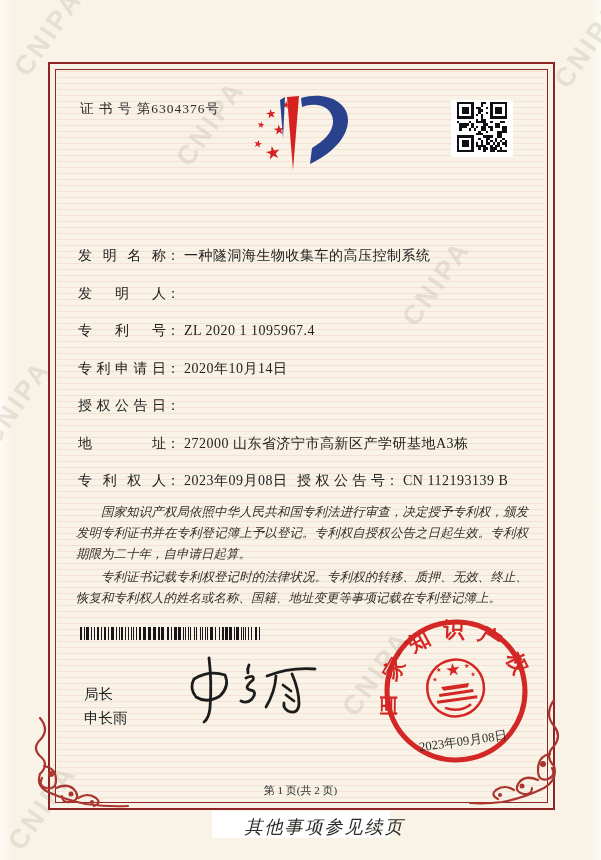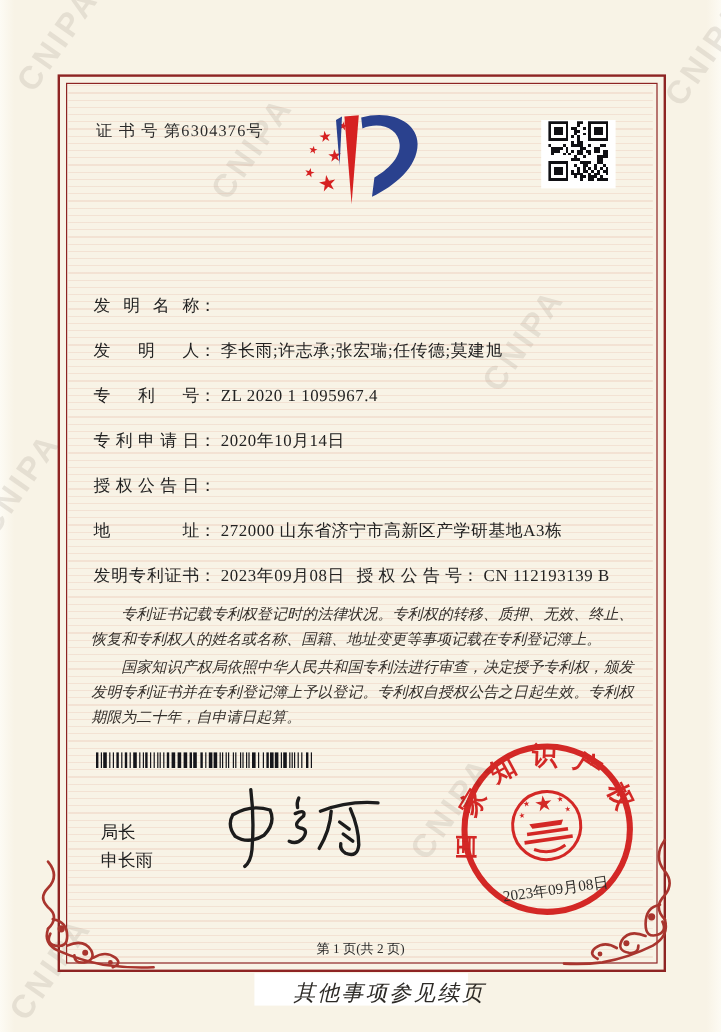--- a/index.html
+++ b/index.html
@@ -217,25 +217,25 @@
           <rect x="1" y="15" width="5" height="5" fill="#fff"></rect>
           <rect x="2" y="16" width="3" height="3" fill="#101014"></rect>
         </svg></span>
   </div>
 
 
   <div class="fields">
     <div class="frow">
       <span class="flabel">发明名称</span>
         <span class="fcolon">：</span>
+      <span class="fvalue">一种隧洞海生物收集车的高压控制系统</span>
     </div>
     <div class="frow">
       <span class="flabel">发明人</span>
         <span class="fcolon">：</span>
-      <span class="fvalue">李长雨;许志承;张宏瑞;任传德;莫建旭</span>
     </div>
     <div class="frow">
       <span class="flabel">专利号</span>
         <span class="fcolon">：</span>
       <span class="fvalue">ZL 2020 1 1095967.4</span>
     </div>
     <div class="frow">
       <span class="flabel">专利申请日</span>
         <span class="fcolon">：</span>
       <span class="fvalue">2020年10月14日</span>
@@ -244,35 +244,35 @@
       <span class="flabel">授权公告日</span>
         <span class="fcolon">：</span>
     </div>
     <div class="frow">
       <span class="flabel">地址</span>
         <span class="fcolon">：</span>
       <span class="fvalue">272000 山东省济宁市高新区产学研基地A3栋</span>
     </div>
     <div class="frow">
       <span class="fpair first">
-        <span class="flabel">发明专利证书</span>
+        <span class="flabel">专利权人</span>
           <span class="fcolon">：</span>
         <span class="fvalue">2023年09月08日</span>
       </span>
       <span class="fpair">
         <span class="flabel">授权公告号</span>
           <span class="fcolon">：</span>
         <span class="fvalue">CN 112193139 B</span>
       </span>
     </div>
   </div>
 
   <div class="body-text">
+    <p>国家知识产权局依照中华人民共和国专利法进行审查，决定授予专利权，颁发发明专利证书并在专利登记簿上予以登记。专利权自授权公告之日起生效。专利权期限为二十年，自申请日起算。</p>
     <p>专利证书记载专利权登记时的法律状况。专利权的转移、质押、无效、终止、恢复和专利权人的姓名或名称、国籍、地址变更等事项记载在专利登记簿上。</p>
-    <p>国家知识产权局依照中华人民共和国专利法进行审查，决定授予专利权，颁发发明专利证书并在专利登记簿上予以登记。专利权自授权公告之日起生效。专利权期限为二十年，自申请日起算。</p>
   </div>
 
   <div class="barcode">
       <i style="width: 2px; margin-right: 2px;"></i>
       <i style="width: 1px; margin-right: 1px;"></i>
       <i style="width: 3px; margin-right: 2px;"></i>
       <i style="width: 1px; margin-right: 2px;"></i>
       <i style="width: 1px; margin-right: 2px;"></i>
       <i style="width: 2px; margin-right: 2px;"></i>
       <i style="width: 1px; margin-right: 2px;"></i>

